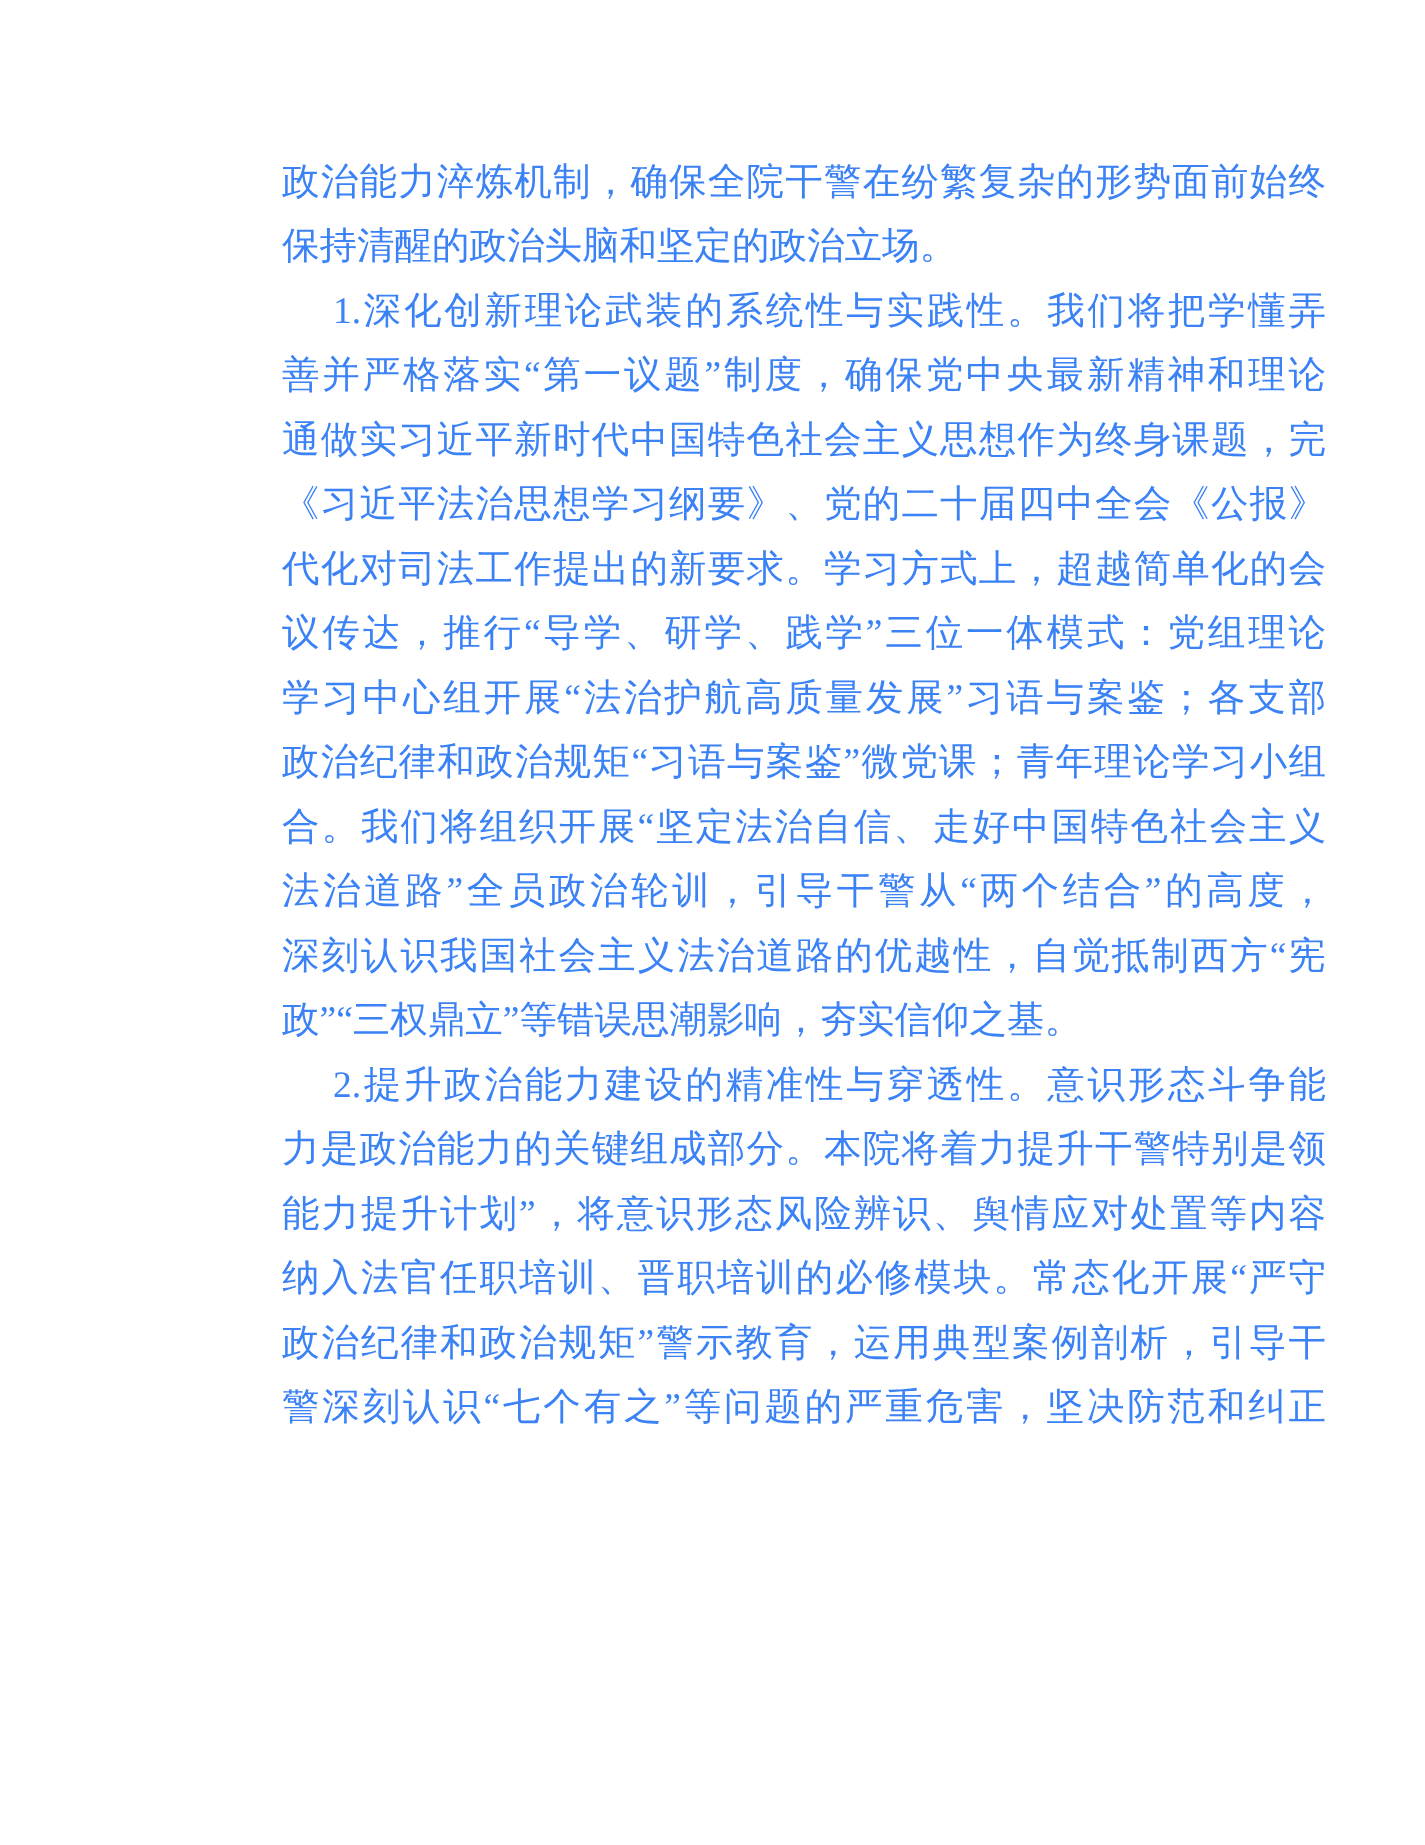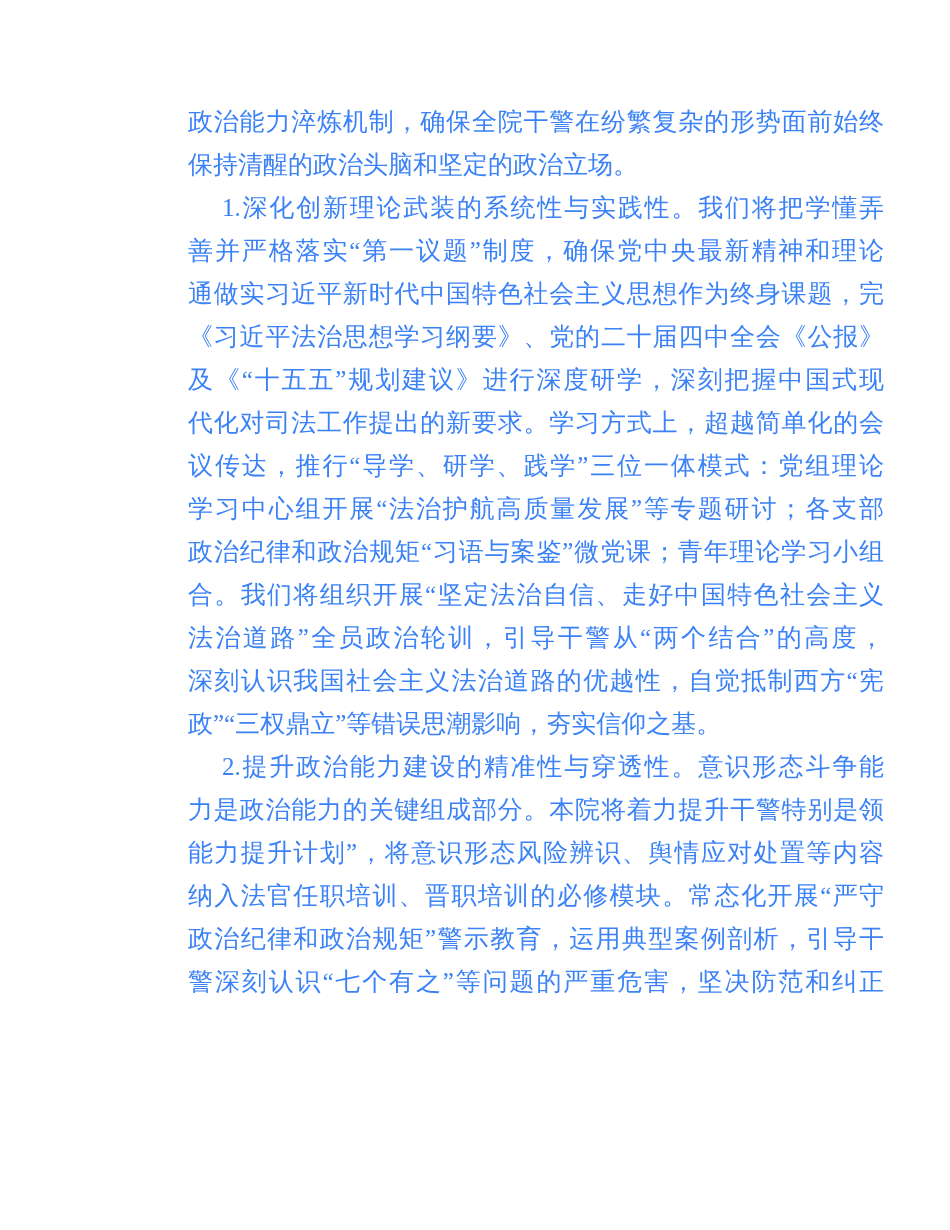--- a/index.html
+++ b/index.html
@@ -52,24 +52,23 @@
 <body>
 
 <div class="page">
   <div class="doc">
       <div class="line">政治能力淬炼机制，确保全院干警在纷繁复杂的形势面前始终</div>
       <div class="line para-end">保持清醒的政治头脑和坚定的政治立场。</div>
       <div class="line indent">1.深化创新理论武装的系统性与实践性。我们将把学懂弄</div>
       <div class="line">善并严格落实“第一议题”制度，确保党中央最新精神和理论</div>
       <div class="line">通做实习近平新时代中国特色社会主义思想作为终身课题，完</div>
       <div class="line">《习近平法治思想学习纲要》、党的二十届四中全会《公报》</div>
-      <div class="line">及《“十五五”规划建议》进行深度研学，深刻把握中国式现</div>
       <div class="line">代化对司法工作提出的新要求。学习方式上，超越简单化的会</div>
       <div class="line">议传达，推行“导学、研学、践学”三位一体模式：党组理论</div>
-      <div class="line">学习中心组开展“法治护航高质量发展”等专题研讨；各支部</div>
+      <div class="line">学习中心组开展“法治护航高质量发展”习语与案鉴；各支部</div>
       <div class="line">政治纪律和政治规矩“习语与案鉴”微党课；青年理论学习小组</div>
       <div class="line">合。我们将组织开展“坚定法治自信、走好中国特色社会主义</div>
       <div class="line">法治道路”全员政治轮训，引导干警从“两个结合”的高度，</div>
       <div class="line">深刻认识我国社会主义法治道路的优越性，自觉抵制西方“宪</div>
       <div class="line para-end">政”“三权鼎立”等错误思潮影响，夯实信仰之基。</div>
       <div class="line indent">2.提升政治能力建设的精准性与穿透性。意识形态斗争能</div>
       <div class="line">力是政治能力的关键组成部分。本院将着力提升干警特别是领</div>
       <div class="line">能力提升计划”，将意识形态风险辨识、舆情应对处置等内容</div>
       <div class="line">纳入法官任职培训、晋职培训的必修模块。常态化开展“严守</div>
       <div class="line">政治纪律和政治规矩”警示教育，运用典型案例剖析，引导干</div>

